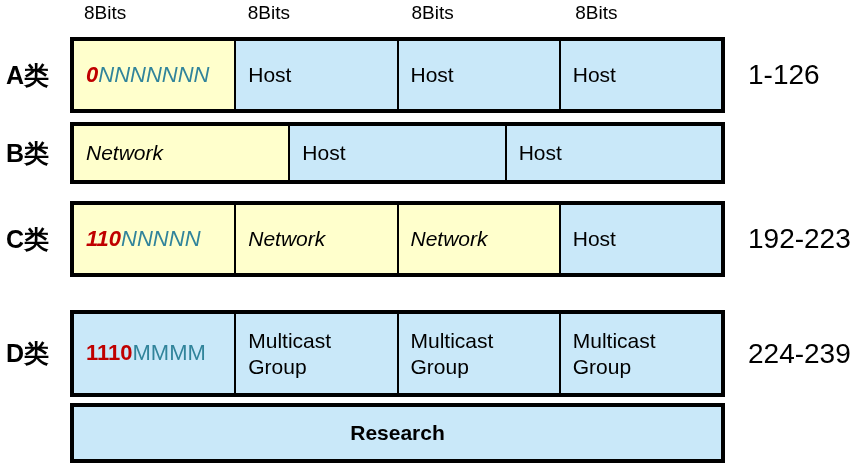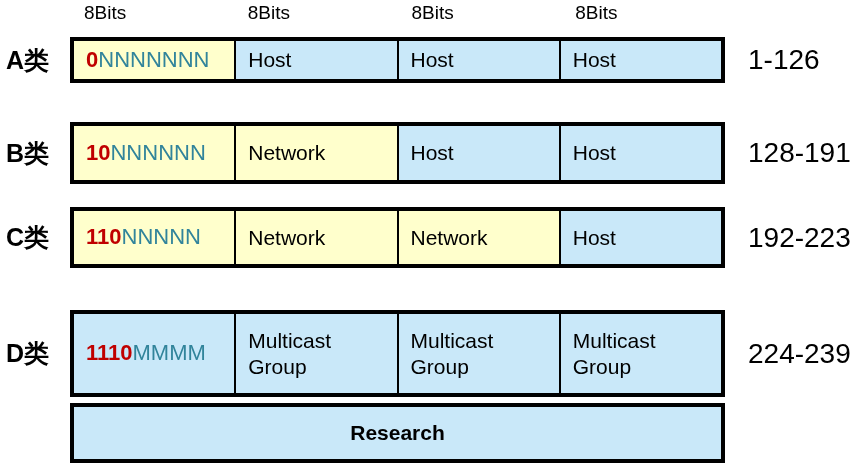--- a/index.html
+++ b/index.html
@@ -60,21 +60,21 @@
     box-sizing: border-box;
     border-right: 2px solid var(--border-black, #000);
     display: flex;
     align-items: center;
     padding-left: 12px;
     font-size: 21px;
     line-height: 1.2;
     color: #000;
   }
   .cell:last-child { border-right: none; }
-  .cell.fill-yellow { background: var(--cell-yellow, #FFFFCC); }
+  .cell.fill-yellow { background: var(--cell-yellow, #FFFFCC); font-style: italic; }
   .cell.fill-blue   { background: var(--cell-blue, #C9E8F9); }
   .cell.align-center { justify-content: center; padding-left: 0; font-weight: bold; }
   .cell .wrap { max-width: 130px; }
   .bits { font-size: 22px; white-space: nowrap; }
   .bit-prefix { color: var(--bit-red, #C00000); font-weight: bold; }
   .bit-suffix { color: var(--bit-teal, #31849B); }
   .range-label {
     position: absolute;
     left: 748px;
     top: 0;
@@ -89,21 +89,21 @@
 <body>
 
 <div id="stage" style="--cell-yellow: #FFFFCC; --cell-blue: #C9E8F9; --bit-red: #C00000; --bit-teal: #31849B; --border-black: #000000;">
   <div class="bit-labels">
       <span class="bit-label">8Bits</span>
       <span class="bit-label">8Bits</span>
       <span class="bit-label">8Bits</span>
       <span class="bit-label">8Bits</span>
     </div>
 
-<div class="row" style="top: 37px; height: 46px;">
+<div class="row" style="top: 37px; height: 76px;">
       <div class="class-label">A类</div>
       <div class="box">
         <div class="cell fill-yellow">
           <span class="bits"><span class="bit-prefix">0</span><span class="bit-suffix">NNNNNNN</span></span>
         </div>
         <div class="cell fill-blue">
           <span>Host</span>
         </div>
         <div class="cell fill-blue">
           <span>Host</span>
@@ -111,35 +111,31 @@
         <div class="cell fill-blue">
           <span>Host</span>
         </div>
       </div>
       <div class="range-label">1-126</div>
     </div>
     <div class="row" style="top: 122px; height: 62px;">
       <div class="class-label">B类</div>
       <div class="box">
         <div class="cell fill-yellow">
-          <span class="bits"><span class="bit-prefix">10</span><span class="bit-suffix">NNNNNN</span></span>
-        </div>
-        <div class="cell fill-yellow">
           <span>Network</span>
         </div>
         <div class="cell fill-blue">
           <span>Host</span>
         </div>
         <div class="cell fill-blue">
           <span>Host</span>
         </div>
       </div>
-      <div class="range-label">128-191</div>
     </div>
-    <div class="row" style="top: 207px; height: 61px;">
+    <div class="row" style="top: 201px; height: 76px;">
       <div class="class-label">C类</div>
       <div class="box">
         <div class="cell fill-yellow">
           <span class="bits"><span class="bit-prefix">110</span><span class="bit-suffix">NNNNN</span></span>
         </div>
         <div class="cell fill-yellow">
           <span>Network</span>
         </div>
         <div class="cell fill-yellow">
           <span>Network</span>

